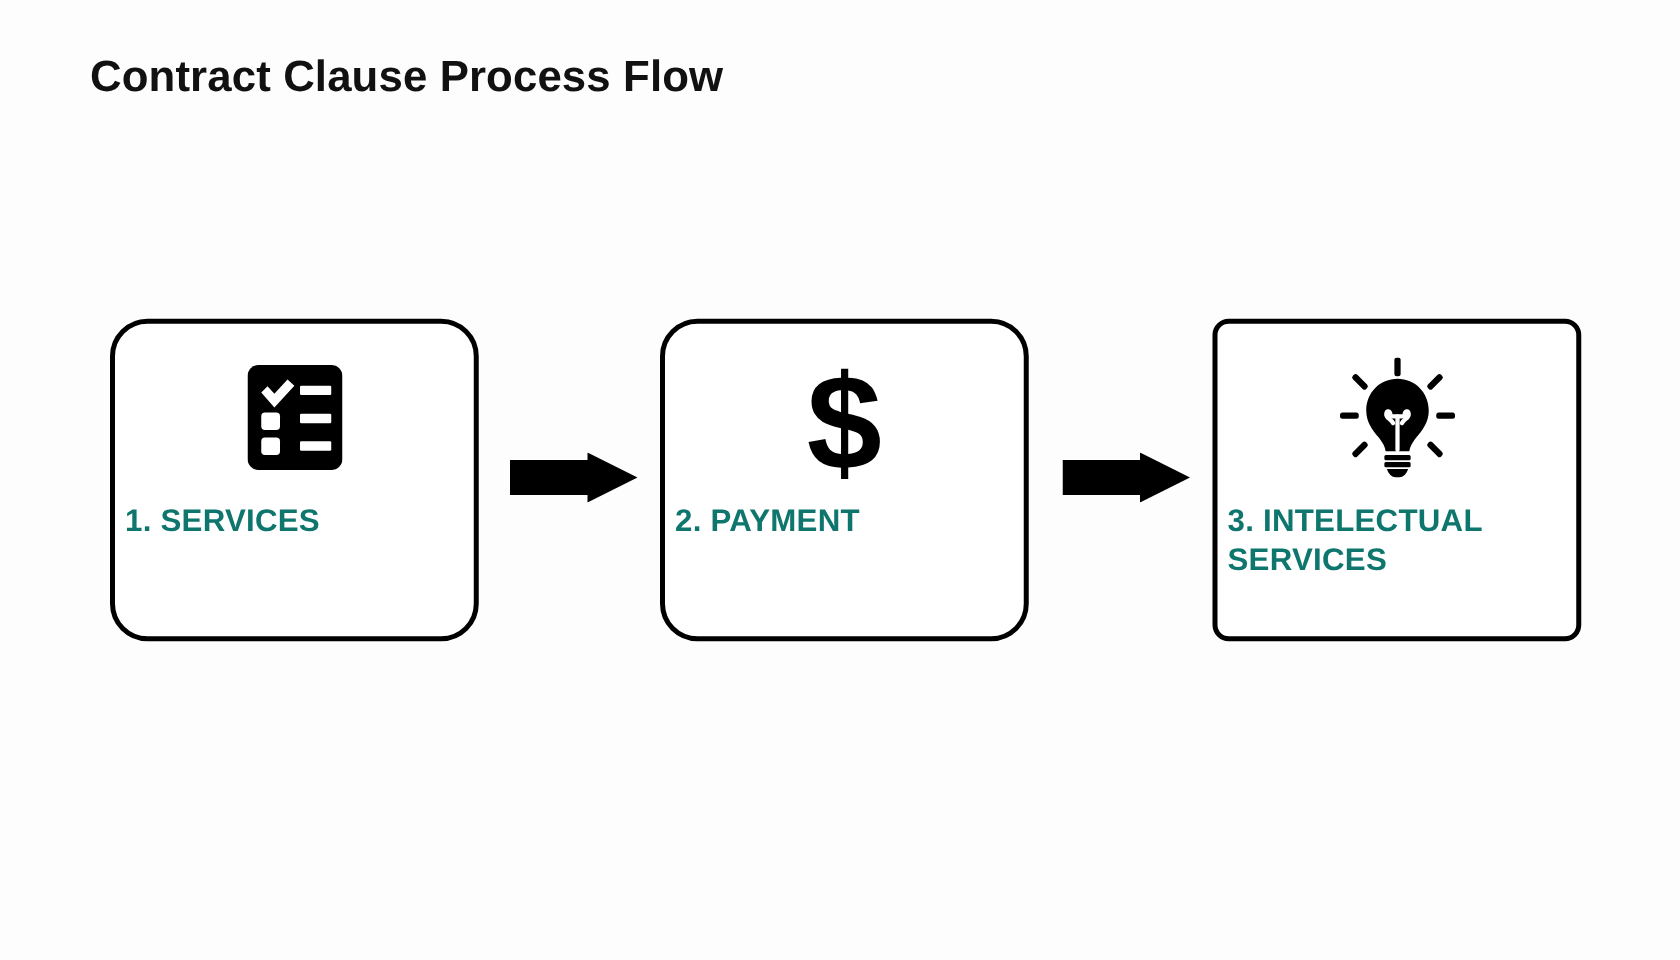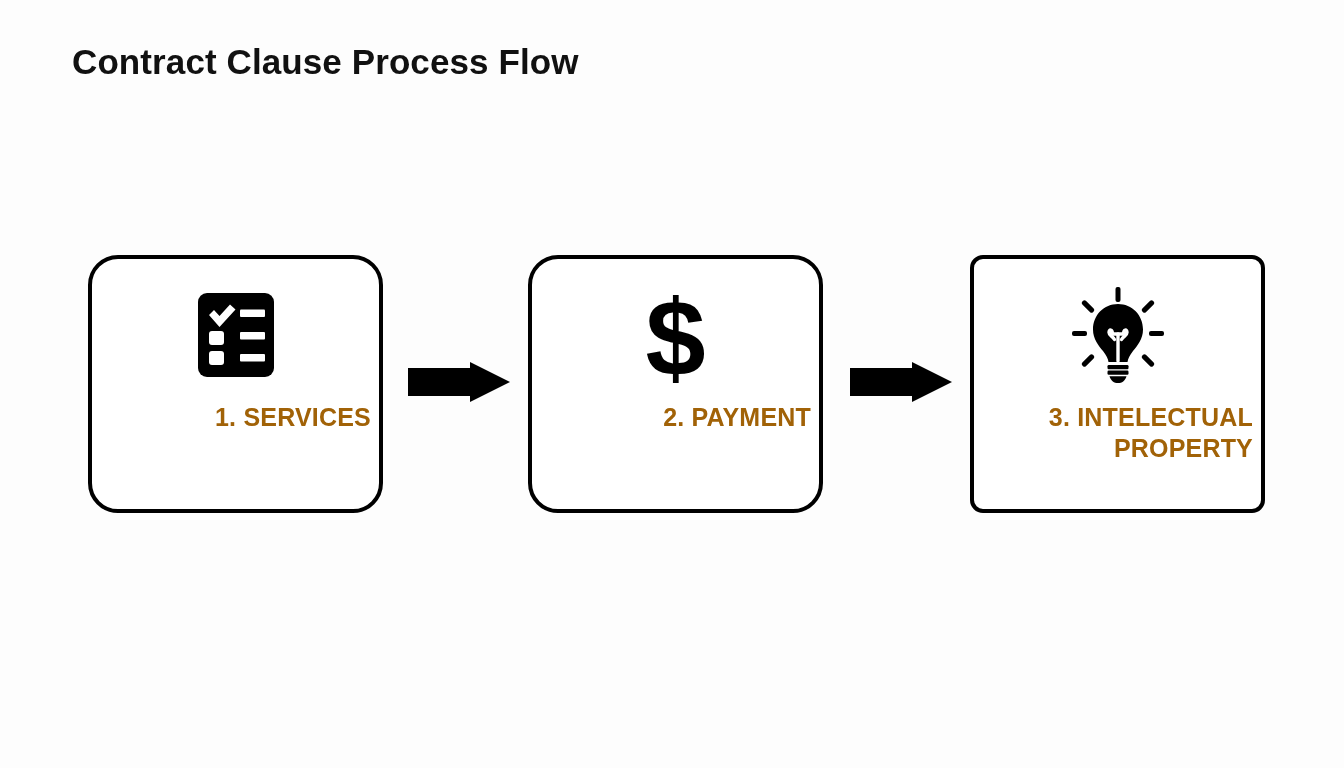--- a/index.html
+++ b/index.html
@@ -49,24 +49,24 @@
     display: flex;
     align-items: center;
     justify-content: center;
   }
 
   .stage-label {
     position: absolute;
     left: 8px;
     right: 8px;
     top: 143px;
-    text-align: right;
+    text-align: left;
     font-size: 25px;
     font-weight: bold;
-    color: #a16207;
+    color: #0f766e;
     line-height: 31px;
     letter-spacing: 0.2px;
   }
 
   .dollar-glyph {
     font-size: 108px;
     font-weight: bold;
     line-height: 86px;
     color: #000000;
     font-family: "Liberation Sans", sans-serif;
@@ -145,15 +145,15 @@
           <path d="M47 74 L47 47"></path>
           <path d="M41.5 47 C41.5 42 38 42 38 45.5 C38 48.5 41.5 49 43.5 52.5"></path>
           <path d="M52.5 47 C52.5 42 56 42 56 45.5 C56 48.5 52.5 49 50.5 52.5"></path>
           <path d="M41.5 47 L52.5 47"></path>
         </g>
       </svg>
     </span>
   </div>
   <div class="stage-label">
     <div>3. INTELECTUAL</div>
-    <div>PROPERTY</div>
+    <div>SERVICES</div>
   </div>
 </div>
 
 </body></html>

